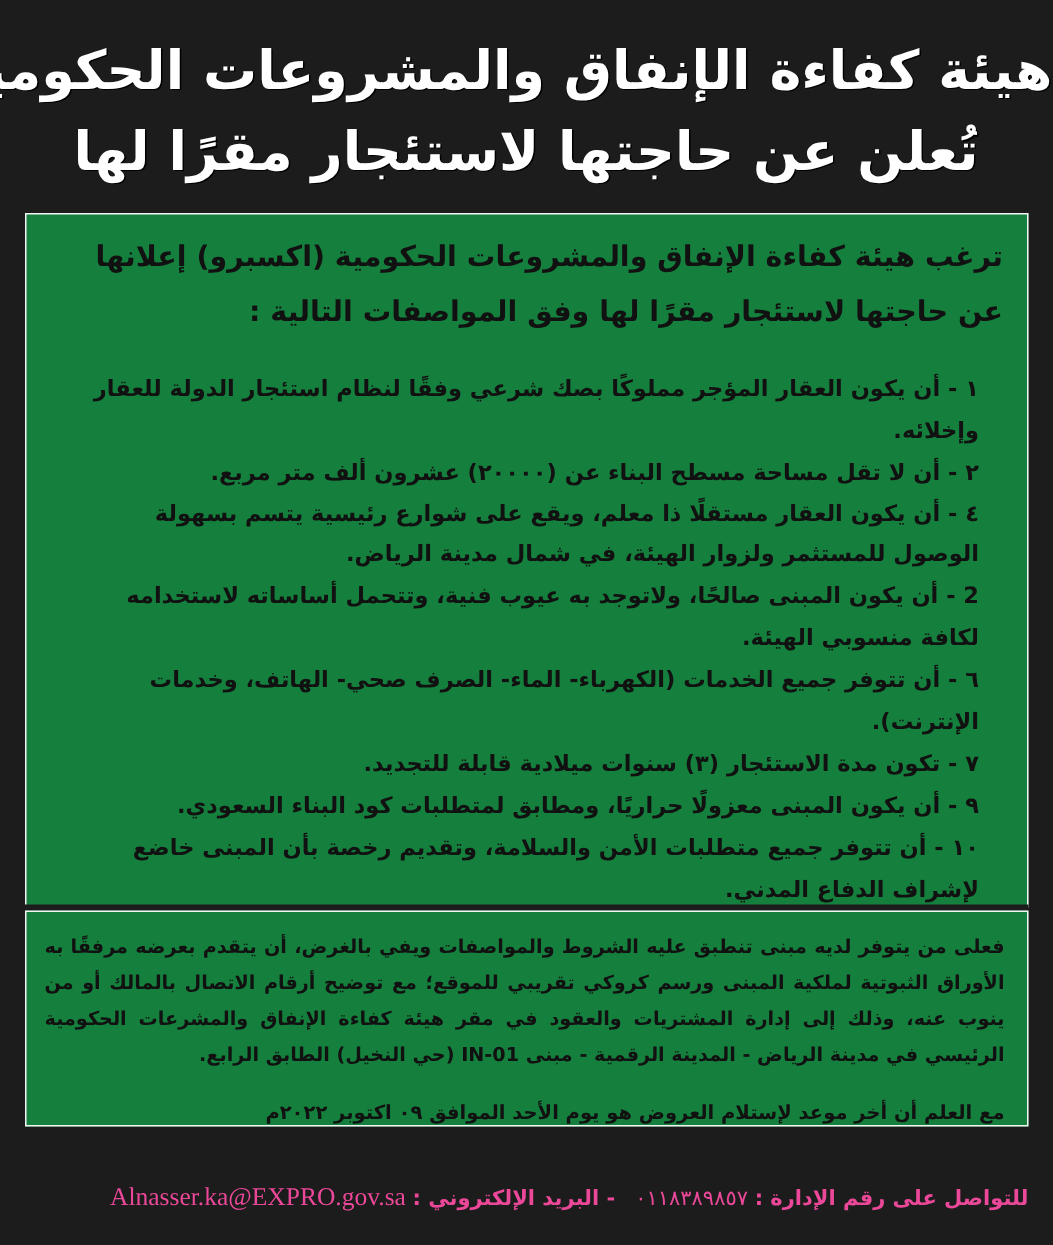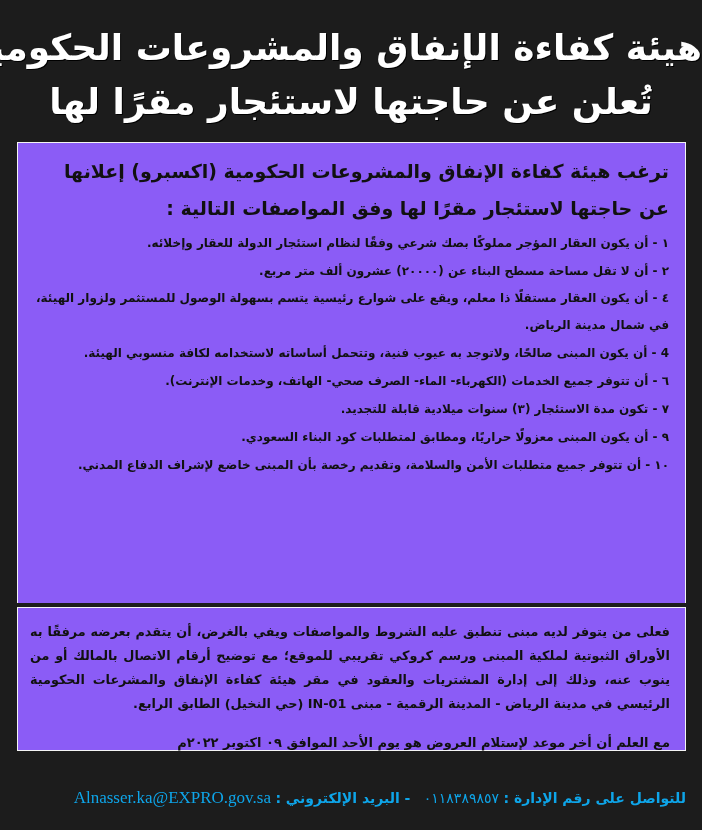--- a/index.html
+++ b/index.html
@@ -15,75 +15,75 @@
       position: absolute; left: 0; right: 0;
       text-align: center; color: #ffffff;
       font-weight: bold; font-size: 36px; line-height: 1;
       text-shadow: 1px 1px 0 #000;
       white-space: nowrap;
     }
     .h1 { top: 30px; letter-spacing: -0.5px; }
     .h2 { top: 84px; }
     .box {
       position: absolute; left: 17px; width: 669px;
-      background: #8b5cf6;
+      background: #15803d;
       border: 1px solid #f4f4f4;
       box-sizing: border-box;
     }
     .box-top { top: 142px; height: 463px; }
     .box-bottom { top: 607px; height: 144px; }
     .separator {
       position: absolute; left: 17px; width: 669px; top: 603px; height: 4px;
       background: #1c1c1c;
     }
     .intro {
       position: absolute; right: 16px; left: 10px; top: 10px;
       font-weight: bold; font-size: 19px; line-height: 37px; color: #111;
       text-align: right;
     }
     .items {
       position: absolute; right: 16px; left: 10px; top: 86px;
-      list-style: none; margin: 0; padding: 0;
-      color: #111; font-weight: bold; font-size: 12px;
+      list-style: none; margin: 16px; padding: 0;
+      color: #111; font-weight: bold; font-size: 15px;
     }
     .items li { line-height: 28px; text-align: right; }
     .items li.two { line-height: 27px; }
     .para {
       position: absolute; right: 15px; left: 12px; top: 12px;
       color: #111; font-weight: bold; font-size: 12.8px; line-height: 24px;
       text-align: justify; text-align-last: right;
     }
     .deadline {
       position: absolute; right: 15px; left: 10px; top: 120px;
       color: #111; font-weight: bold; font-size: 13px; line-height: 30px;
       text-align: right; white-space: nowrap;
     }
     .contact {
       position: absolute; right: 16px; left: 20px; top: 784px;
-      color: #0ea5e9; font-size: 14px; line-height: 28px; white-space: nowrap;
+      color: #ec4899; font-size: 14px; line-height: 28px; white-space: nowrap;
       text-align: right;
     }
     .contact .lbl { font-weight: bold; }
     .contact .email { font-family: "Liberation Serif", serif; font-size: 17px; direction: ltr; unicode-bidi: embed; }
   </style>
 </head>
 <body>
 
 <div class="page">
 
   <div class="headline h1">هيئة كفاءة الإنفاق والمشروعات الحكومية</div>
   <div class="headline h2">تُعلن عن حاجتها لاستئجار مقرًا لها</div>
 
   <div class="box box-top">
     <div class="intro">ترغب هيئة كفاءة الإنفاق والمشروعات الحكومية (اكسبرو) إعلانها عن حاجتها لاستئجار مقرًا لها وفق المواصفات التالية :</div>
     <ul class="items">
       <li>١ - أن يكون العقار المؤجر مملوكًا بصك شرعي وفقًا لنظام استئجار الدولة للعقار وإخلائه.</li>
       <li>٢ - أن لا تقل مساحة مسطح البناء عن (٢٠٠٠٠) عشرون ألف متر مربع.</li>
       <li class="two">٤ - أن يكون العقار مستقلًا ذا معلم، ويقع على شوارع رئيسية يتسم بسهولة الوصول للمستثمر ولزوار الهيئة، في شمال مدينة الرياض.</li>
-      <li>4 - أن يكون المبنى صالحًا، ولاتوجد به عيوب فنية، وتتحمل أساساته لاستخدامه لكافة منسوبي الهيئة.</li>
+      <li>2 - أن يكون المبنى صالحًا، ولاتوجد به عيوب فنية، وتتحمل أساساته لاستخدامه لكافة منسوبي الهيئة.</li>
       <li>٦ - أن تتوفر جميع الخدمات (الكهرباء- الماء- الصرف صحي- الهاتف، وخدمات الإنترنت).</li>
       <li>٧ - تكون مدة الاستئجار (٣) سنوات ميلادية قابلة للتجديد.</li>
       <li>٩ - أن يكون المبنى معزولًا حراريًا، ومطابق لمتطلبات كود البناء السعودي.</li>
       <li>١٠ - أن تتوفر جميع متطلبات الأمن والسلامة، وتقديم رخصة بأن المبنى خاضع لإشراف الدفاع المدني.</li>
     </ul>
   </div>
 
   <div class="separator"></div>
 
   <div class="box box-bottom">

